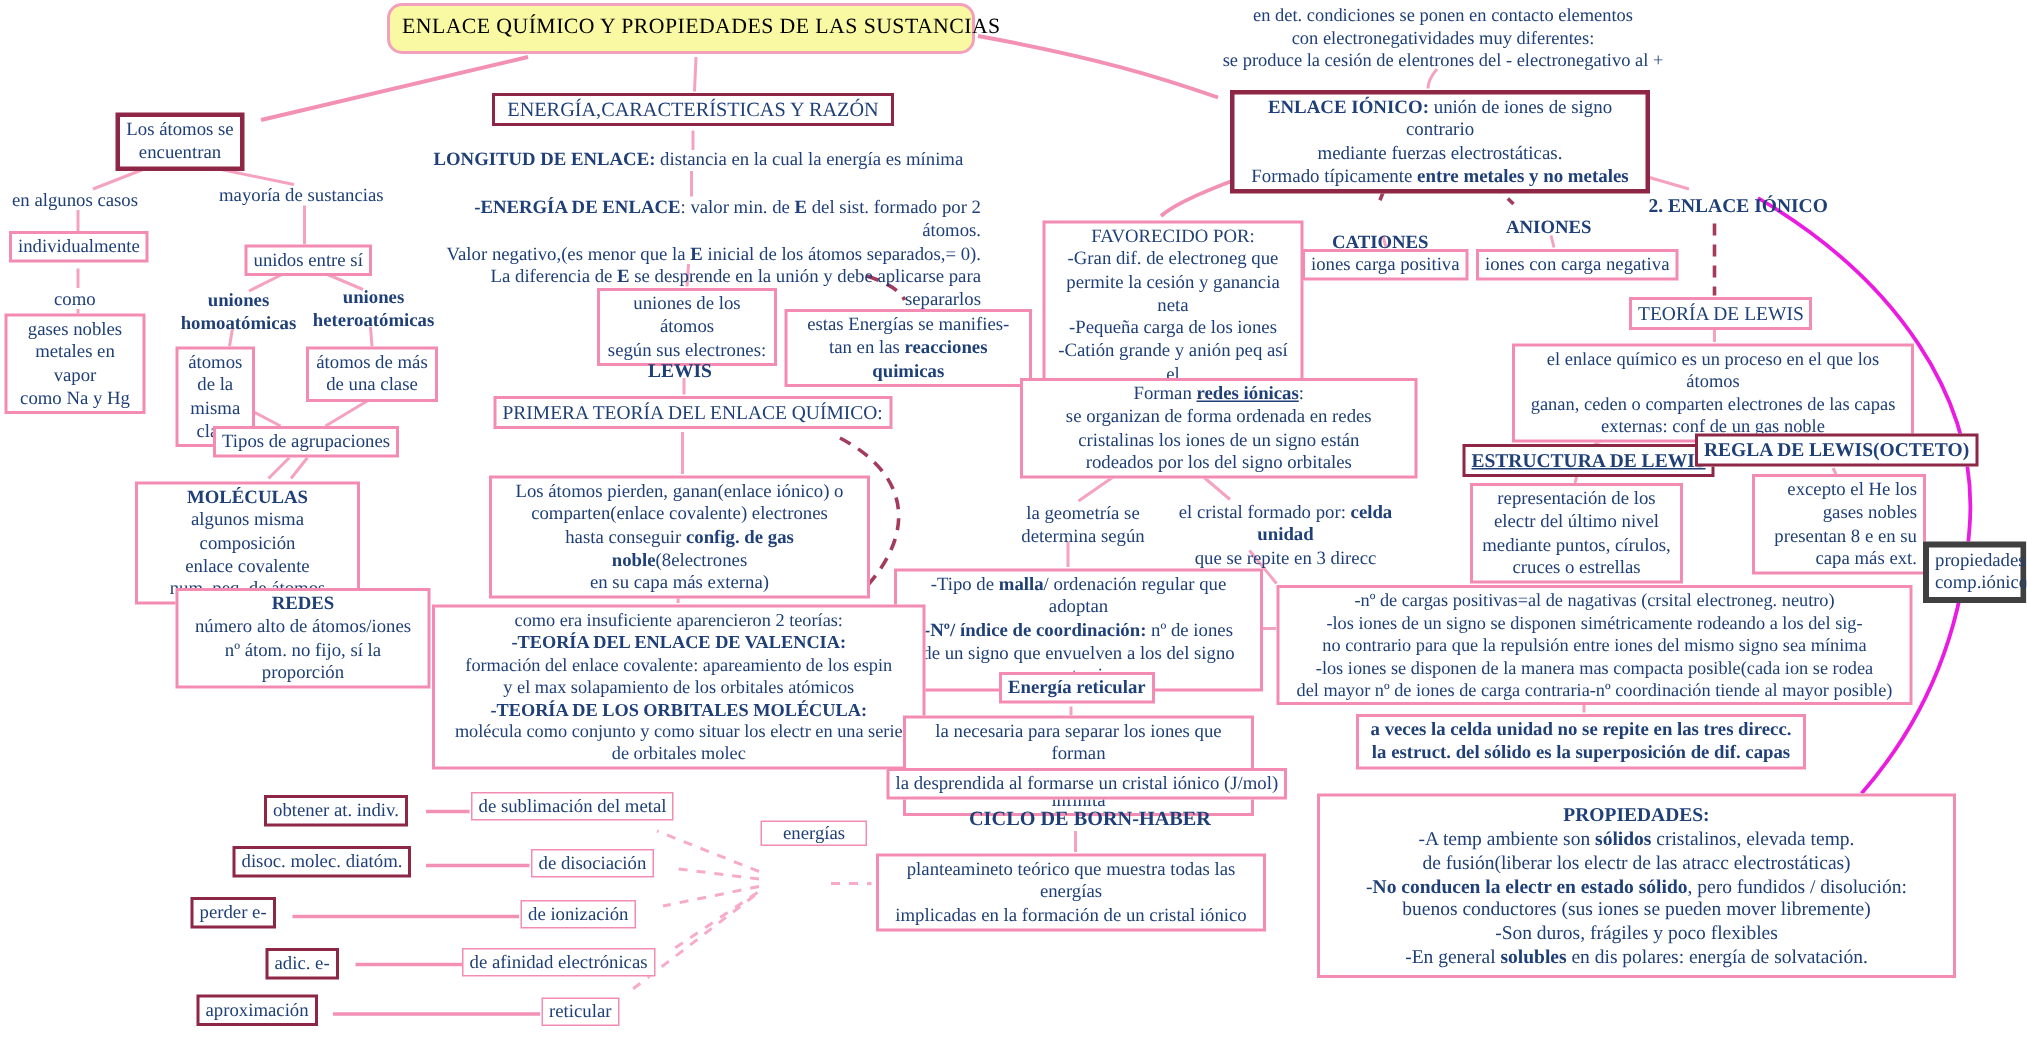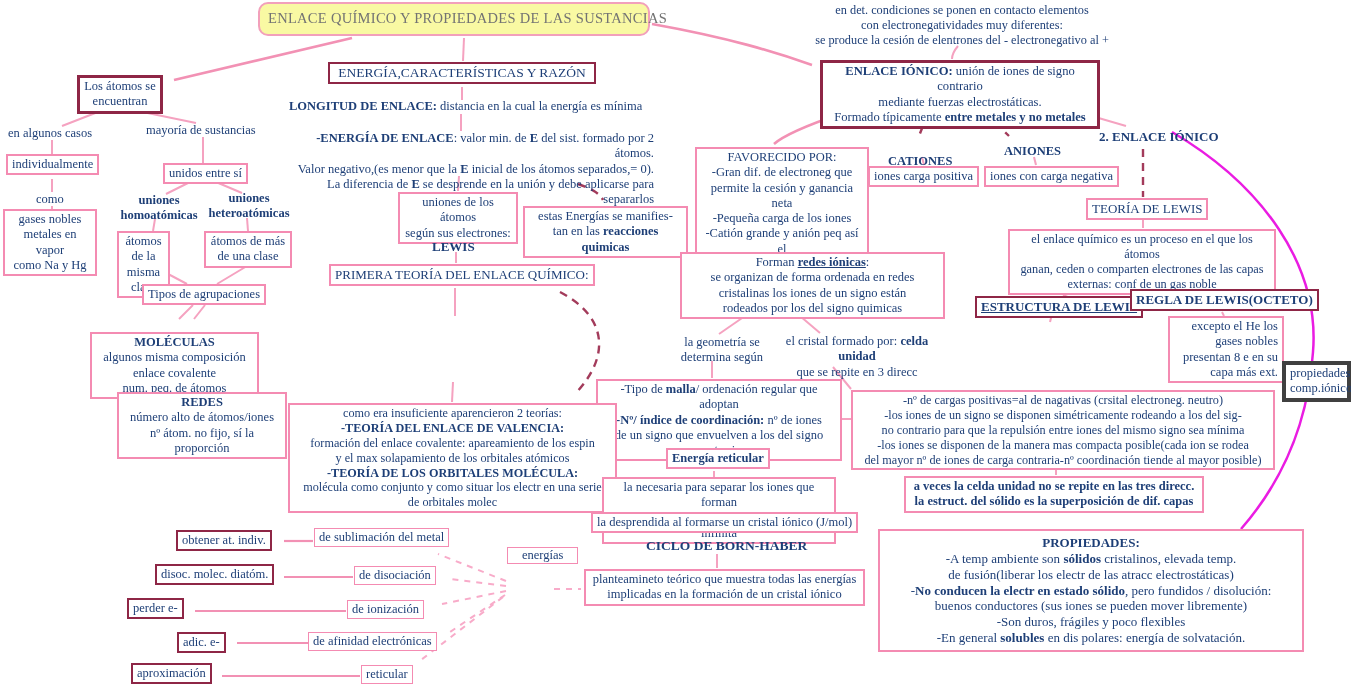--- a/index.html
+++ b/index.html
@@ -14,21 +14,21 @@
   .mr{border:2px solid #8e2646;}
   .mr3{border:3px solid #8e2646;}
   .mg{border:4px solid #404040;}
   .nw{white-space:nowrap;}
   .b{font-weight:bold;}
   .u{text-decoration:underline;}
   .left{text-align:right;}
   .f12{font-size:12.2px;}
   .f13{font-size:13px;}
   .f135{font-size:13.5px;}
-  .title{background:#f9f9a3;border:2.5px solid #f2a0bb;border-radius:10px;color:#737373;
+  .title{background:#f9f9a3;border:2.5px solid #f2a0bb;border-radius:10px;color:#000000;
          font-size:14.5px;padding:6px 8px;letter-spacing:.3px;}
   .wires path{fill:none;}
   .lp{stroke:#f5a2c0;stroke-width:2;}
   .lpb{stroke:#f291b4;stroke-width:2.6;}
   .lpa{stroke:#f291b4;stroke-width:2.2;}
   .dm{stroke:#a33b5b;stroke-width:2.4;stroke-dasharray:8 6;}
   .dp{stroke:#f8abc9;stroke-width:2;stroke-dasharray:6 6;}
   .mgl{stroke:#ea1ce2;stroke-width:2.5;}
 </style>
 </head>
@@ -216,45 +216,57 @@
     <div>ganan, ceden o comparten electrones de las capas</div>
     <div>externas: conf de un gas noble</div>
   </div>
 
   <div class="node pk nw f13" style="left:329px;top:264px">PRIMERA TEORÍA DEL ENLACE QUÍMICO:</div>
 
   <div class="node pk" style="left:680px;top:252px;width:265px">
     <div>Forman <b style="text-decoration: underline;">redes iónicas</b>:</div>
     <div>se organizan de forma ordenada en redes</div>
     <div>cristalinas los iones de un signo están</div>
-    <div>rodeados por los del signo quimicas</div>
+    <div>rodeados por los del signo orbitales</div>
   </div>
 
   <div class="node plain" style="left:678px;top:335px;width:88px">
     <div>la geometría se</div>
     <div>determina según</div>
   </div>
   <div class="node plain" style="left:767px;top:334px;width:180px">
     <div>el cristal formado por: <b>celda unidad</b></div>
     <div>que se repite en 3 direcc</div>
   </div>
 
   <div class="node mr nw b u f13" style="left:975px;top:296px">ESTRUCTURA DE LEWIS</div>
   <div class="node mr nw b f13" style="left:1130px;top:289px">REGLA DE LEWIS(OCTETO)</div>
 
   <div class="node pk nw" style="left:142px;top:284px">Tipos de agrupaciones</div>
 
-  <div class="node pk" style="left:90px;top:332px;width:169px">
+  <div class="node pk" style="left:90px;top:321px;width:150px">
     <div><b>MOLÉCULAS</b></div>
     <div>algunos misma composición</div>
     <div>enlace covalente</div>
     <div>num. peq. de átomos</div>
   </div>
 
-
+  <div class="node pk" style="left:326px;top:317px;width:254px">
+    <div>Los átomos pierden, ganan(enlace iónico) o</div>
+    <div>comparten(enlace covalente) electrones</div>
+    <div>hasta conseguir <b>config. de gas noble</b>(8electrones</div>
+    <div>en su capa más externa)</div>
+  </div>
+
+  <div class="node pk" style="left:980px;top:322px;width:142px">
+    <div>representación de los</div>
+    <div>electr del último nivel</div>
+    <div>mediante puntos, círulos,</div>
+    <div>cruces o estrellas</div>
+  </div>
 
   <div class="node pk left" style="left:1168px;top:316px;width:116px">
     <div>excepto el He los</div>
     <div>gases nobles</div>
     <div>presentan 8 e en su</div>
     <div>capa más ext.</div>
   </div>
 
   <div class="node mg" style="left:1282px;top:361px;width:69px">
     <div>propiedades</div>
@@ -301,21 +313,21 @@
 
   <div class="node pk" style="left:602px;top:477px;width:234px">
     <div>la necesaria para separar los iones que forman</div>
     <div>una red cristalina hasta una distancia infinita</div>
   </div>
 
   <div class="node pk nw" style="left:591px;top:512px">la desprendida al formarse un cristal iónico (J/mol)</div>
 
   <div class="node plain nw b f135" style="left:646px;top:538px">CICLO DE BORN-HABER</div>
 
-  <div class="node pk" style="left:584px;top:569px;width:281px">
+  <div class="node pk" style="left:584px;top:569px;width:260px">
     <div>planteamineto teórico que muestra todas las energías</div>
     <div>implicadas en la formación de un cristal iónico</div>
   </div>
 
   <div class="node pk" style="left:878px;top:529px;width:426px;font-size:13px;padding:4px">
     <div><b>PROPIEDADES:</b></div>
     <div>-A temp ambiente son <b>sólidos</b> cristalinos, elevada temp.</div>
     <div>de fusión(liberar los electr de las atracc electrostáticas)</div>
     <div>-<b>No conducen la electr en estado sólido</b>, pero fundidos / disolución:</div>
     <div>buenos conductores (sus iones se pueden mover libremente)</div>

